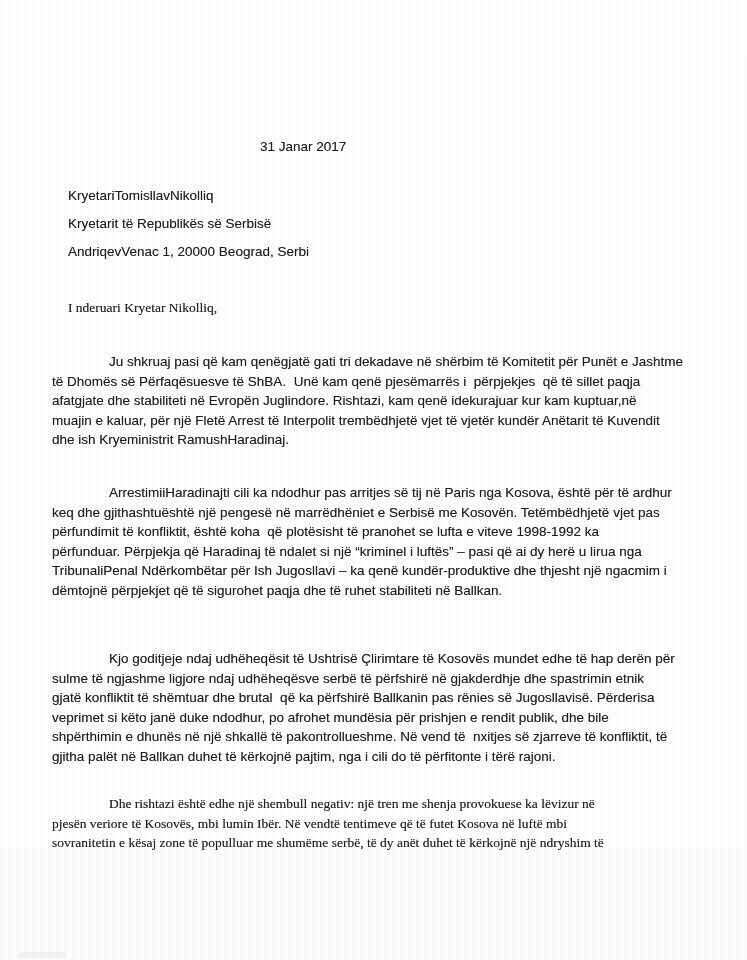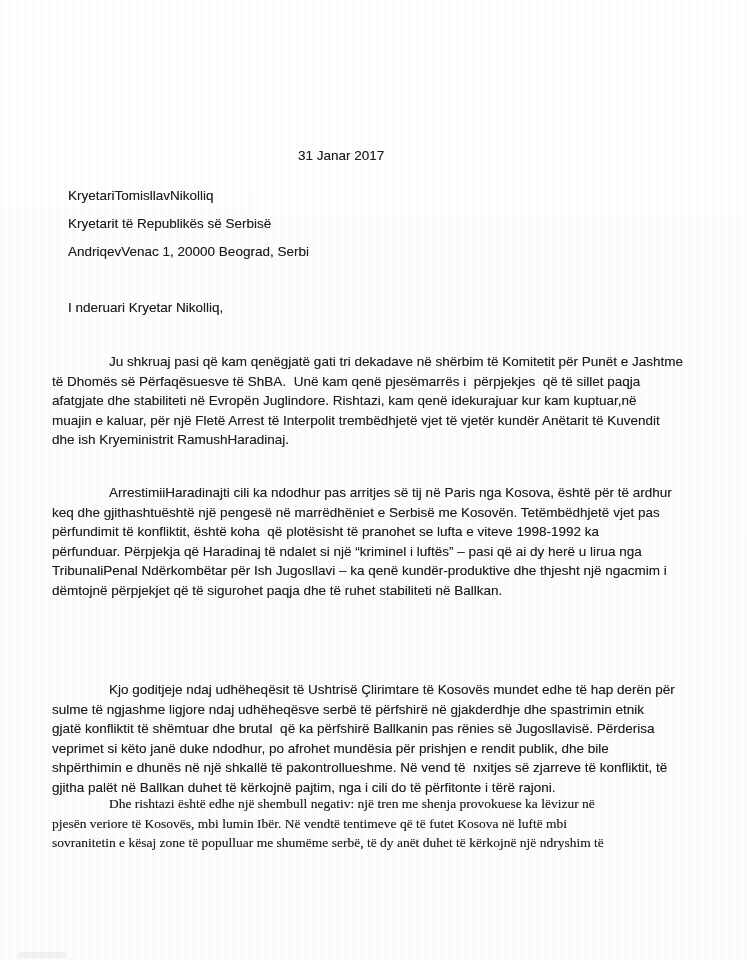--- a/index.html
+++ b/index.html
@@ -15,33 +15,33 @@
     background:
       repeating-linear-gradient(90deg,
         rgba(150,150,150,0.025) 0px, rgba(150,150,150,0.025) 3px,
         rgba(255,255,255,0) 3px, rgba(255,255,255,0) 8px),
       linear-gradient(#fefefe, #fcfcfc);
     color: #1d1d1d;
     font-size: 13.5px;
     text-shadow: 0 0 0.5px rgba(29,29,29,0.45);
   }
   .date {
-    position: absolute; left: 260px; top: 146px;
-    line-height: 19.5px; white-space: pre; margin-left: 38px;
+    position: absolute; left: 260px; top: 137px;
+    line-height: 19.5px; white-space: pre;
   }
   .recipient { position: absolute; left: 68px; top: 186px; }
   .rline { line-height: 19.5px; margin-bottom: 8.5px; white-space: pre; }
   .salutation {
     position: absolute; left: 68px; top: 298px;
-    line-height: 19.5px; white-space: pre;
+    line-height: 19.5px; white-space: pre; font-family: Liberation Serif, serif;
   }
   .para { position: absolute; left: 52px; width: 640px; }
   .para-0 { top: 352px; }
   .para-1 { top: 483px; }
-  .para-2 { top: 649px; margin-top: 31px; }
+  .para-2 { top: 649px; }
   .para-3 { top: 794px; font-family: Liberation Serif, serif; }
   .line { line-height: 19.5px; white-space: pre; }
   .line.indent { padding-left: 57px; }
   .smudge {
     position: absolute; left: 18px; bottom: 2px;
     width: 48px; height: 6px;
     background: rgba(60,60,60,0.06);
     border-radius: 3px;
   }
 </style>

